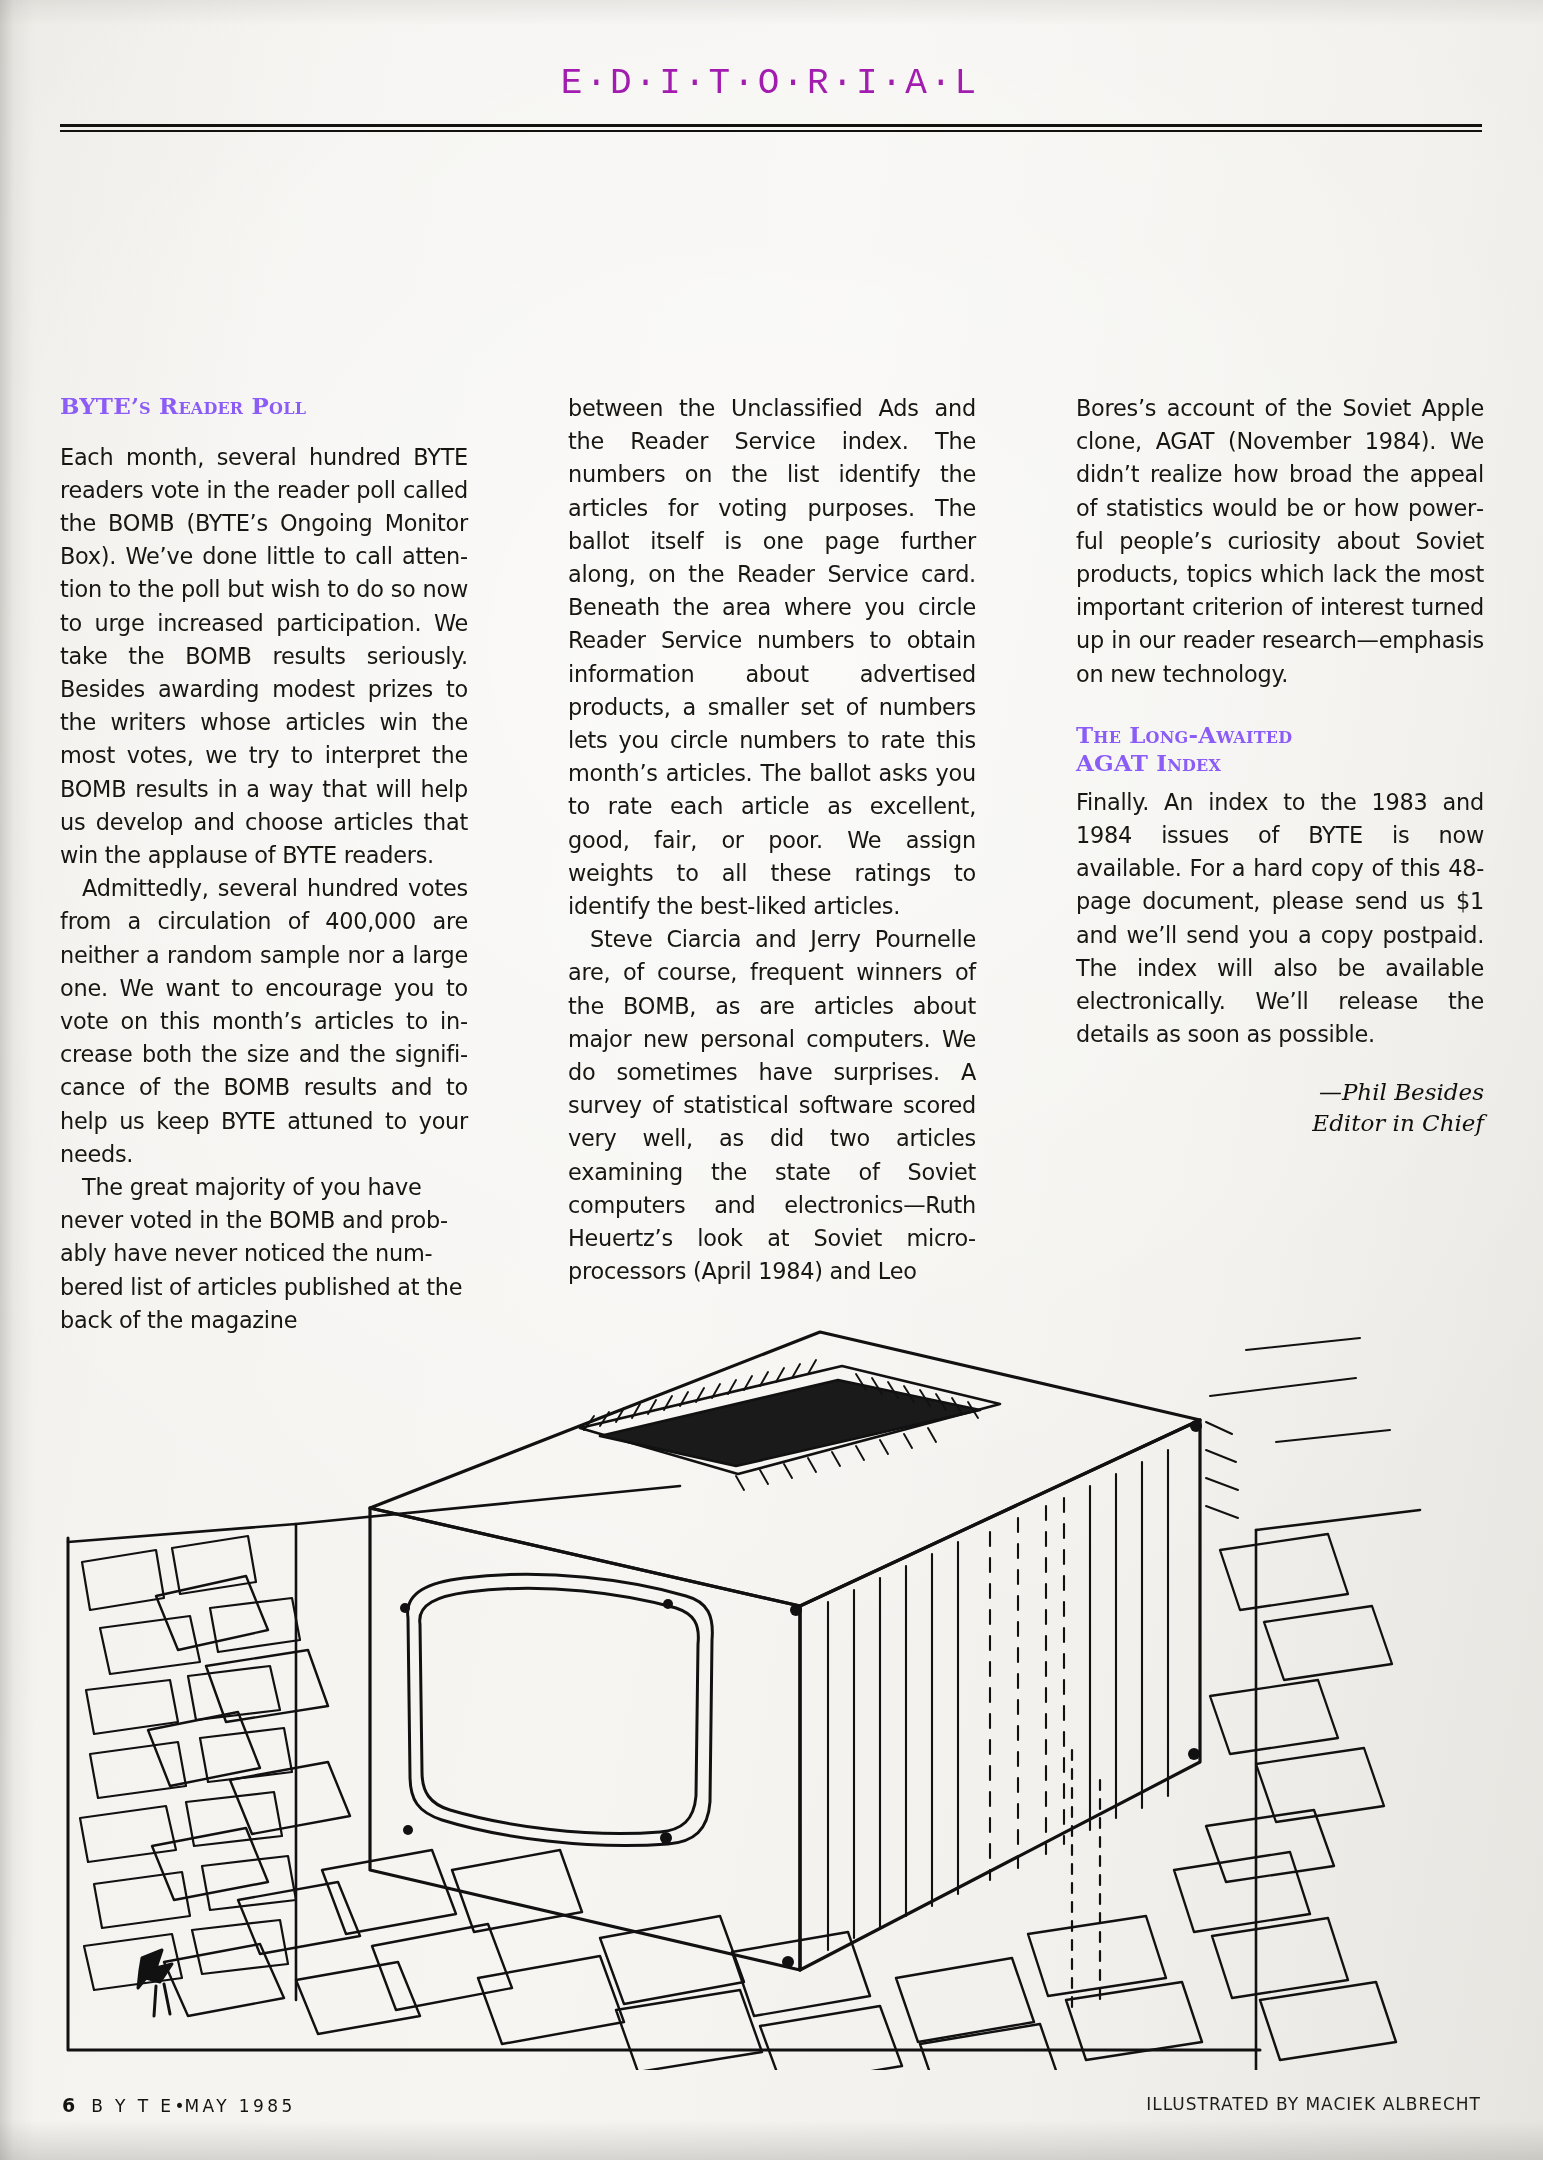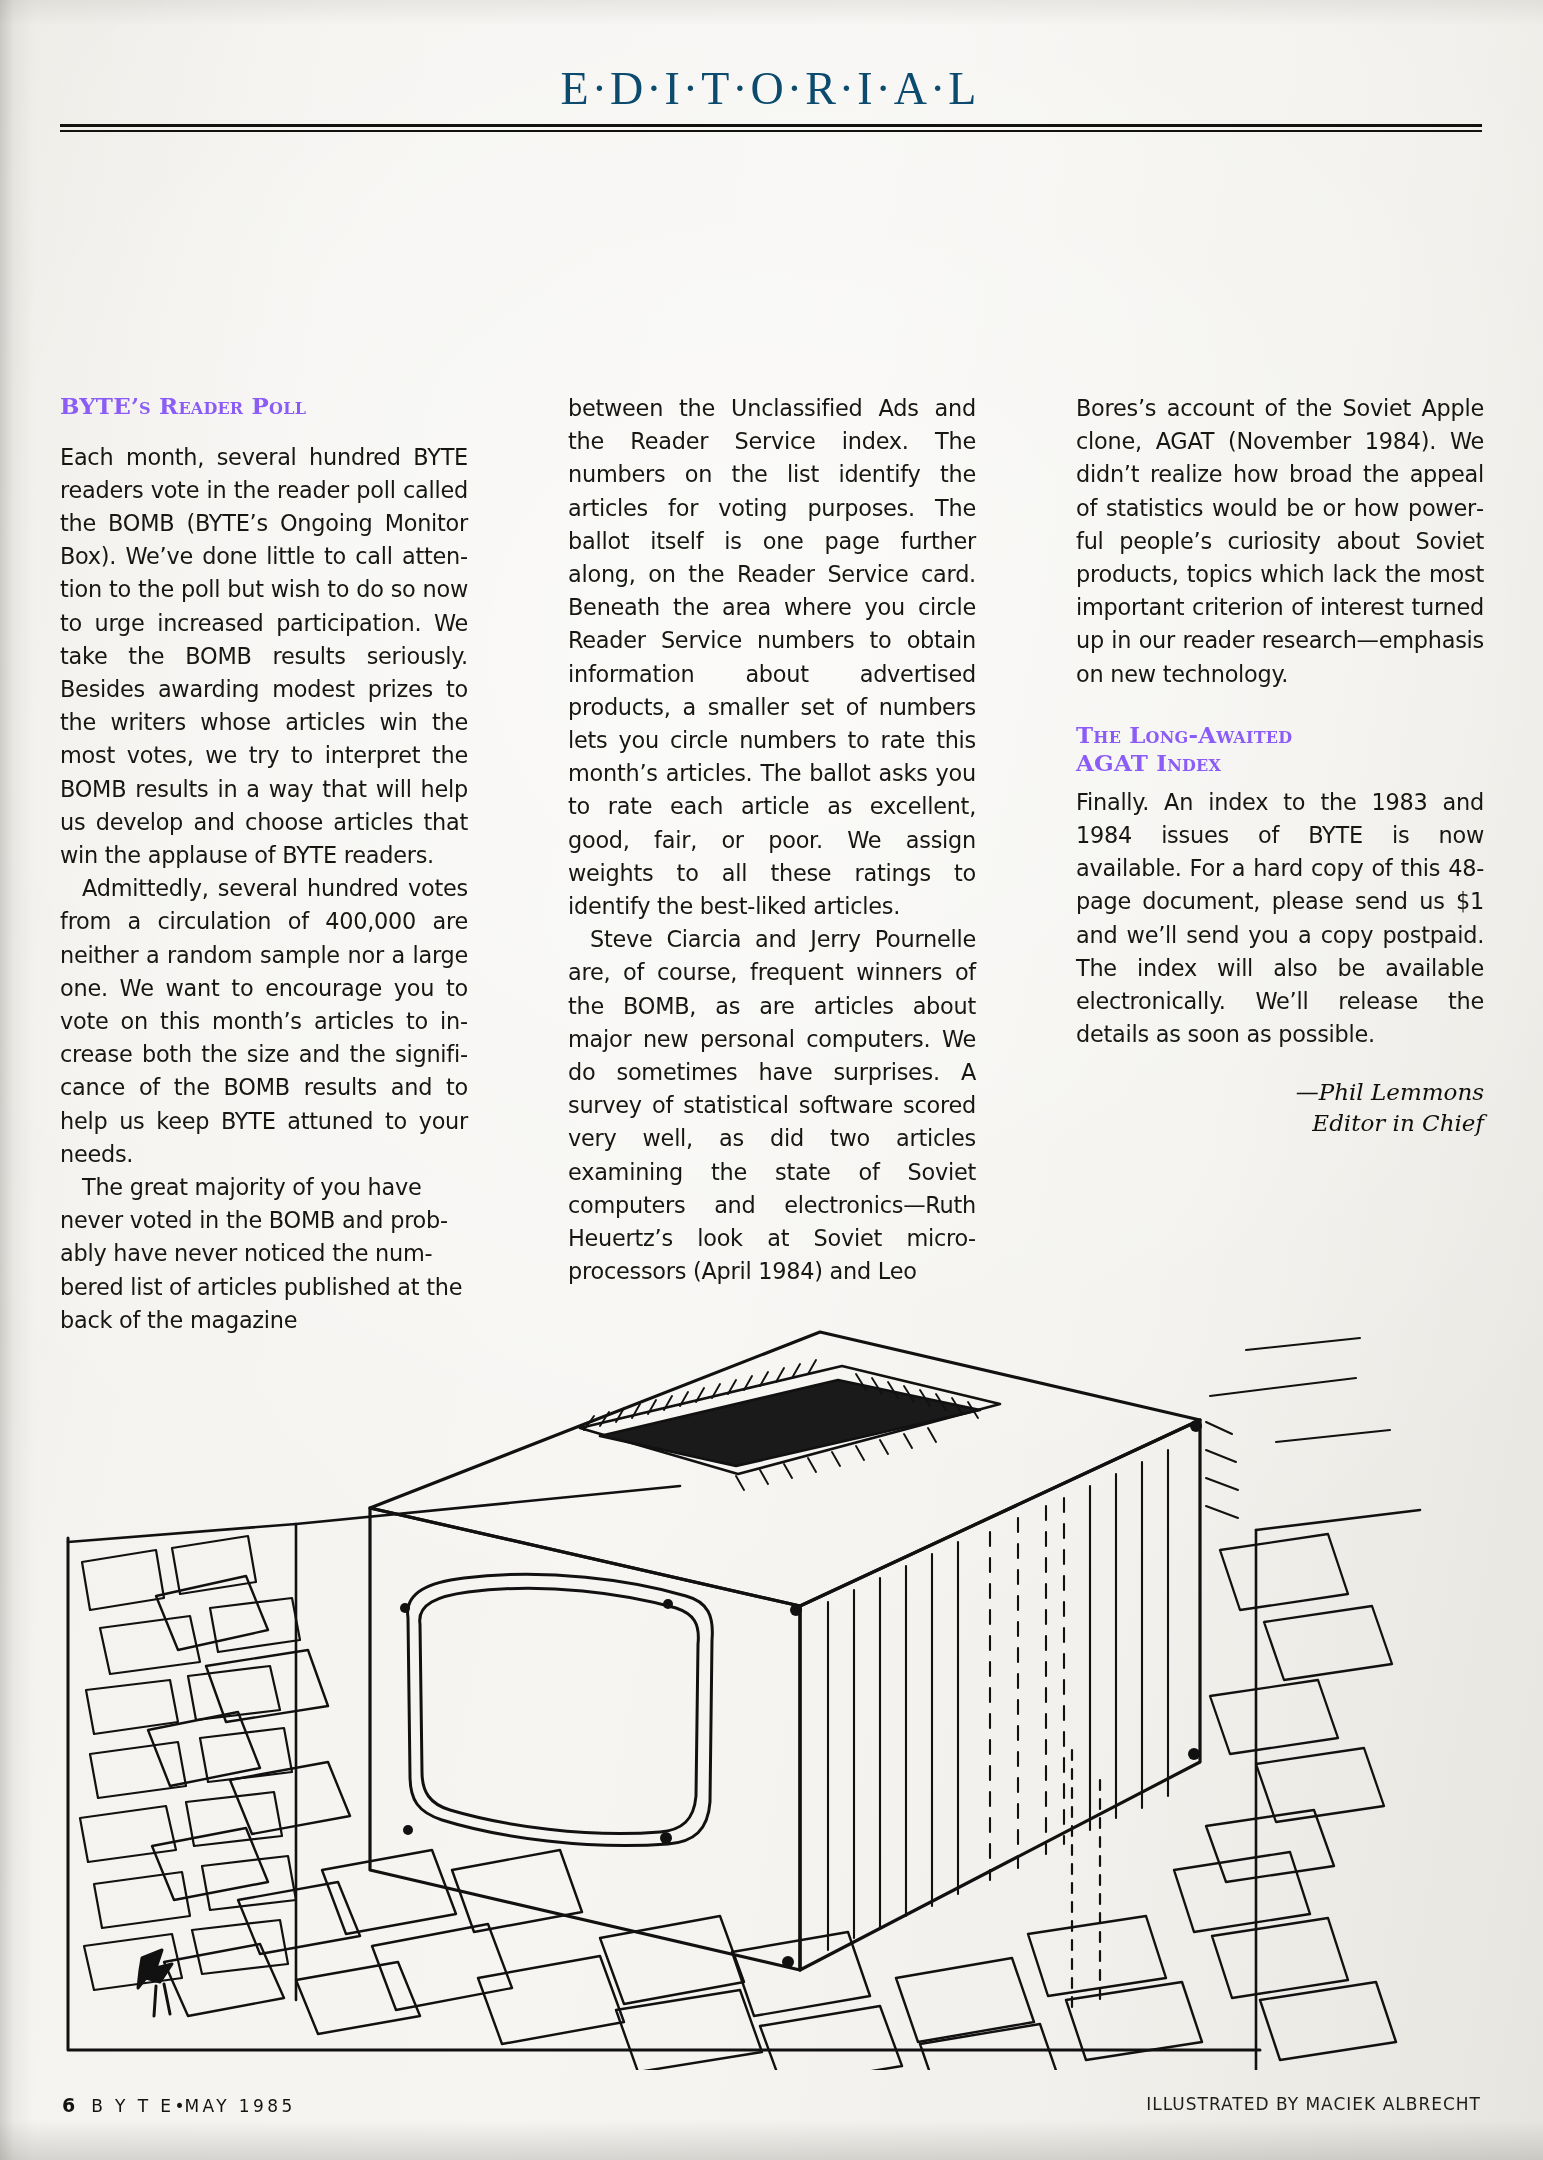--- a/index.html
+++ b/index.html
@@ -46,24 +46,24 @@
     pointer-events: none;
   }
 
   
   #masthead {
     position: absolute;
     left: 60px; top: 66px; width: 1420px;
     text-align: center;
   }
   #editorial-title {
-    font-family: Liberation Serif, serif;
-    font-size: 46px;
+    font-family: Liberation Mono, monospace;
+    font-size: 36px;
     letter-spacing: 3px;
-    color: #0c4a6e;
+    color: #a21caf;
     line-height: 1.0;
     white-space: nowrap;
   }
   #title-rule-wrap {
     position: absolute;
     left: 60px; top: 124px; width: 1422px;
   }
   .rule-thick { height: 3px; background: #14120e; }
   .rule-gap   { height: 3px; background: transparent; }
   .rule-thin  { height: 2px; background: #14120e; }
@@ -190,21 +190,21 @@
     <div class="column">
       <p class="body">between the Unclassified Ads and the Reader Service index. The numbers on the list identify the articles for voting purposes. The ballot itself is one page further along, on the Reader Service card. Beneath the area where you circle Reader Service numbers to obtain information about advertised products, a smaller set of numbers lets you circle numbers to rate this month’s articles. The ballot asks you to rate each article as excellent, good, fair, or poor. We assign weights to all these ratings to identify the best-liked articles.</p>
       <p class="body">Steve Ciarcia and Jerry Pournelle are, of course, frequent winners of the BOMB, as are articles about major new personal computers. We do sometimes have surprises. A survey of statistical software scored very well, as did two articles examining the state of Soviet computers and electronics—Ruth Heuertz’s look at Soviet micro­processors (April 1984) and Leo</p>
     </div>
 
     <div class="column">
       <p class="body">Bores’s account of the Soviet Apple clone, AGAT (November 1984). We didn’t realize how broad the appeal of statistics would be or how power­ful people’s curiosity about Soviet products, topics which lack the most important criterion of interest turned up in our reader research—emphasis on new technology.</p>
       <h2 class="sec-head second"><span>The Long-Awaited</span><br><span>AGAT Index</span></h2>
       <p class="body">Finally. An index to the 1983 and 1984 issues of BYTE is now available. For a hard copy of this 48-page document, please send us $1 and we’ll send you a copy postpaid. The index will also be available electronically. We’ll re­lease the details as soon as possible.</p>
       <div class="signature">
-        <div>—Phil Lemmons</div>
+        <div>—Phil Besides</div>
         <div>Editor in Chief</div>
       </div>
     </div>
   </div>
 
   <div id="illustration">
     <svg viewBox="0 0 1424 760" preserveAspectRatio="none">
       <g fill="none" stroke="#111" stroke-width="2.6" stroke-linecap="round" stroke-linejoin="round">
 
         <path d="M8 228 L8 740 M8 740 L1200 740" stroke-width="3"></path>

